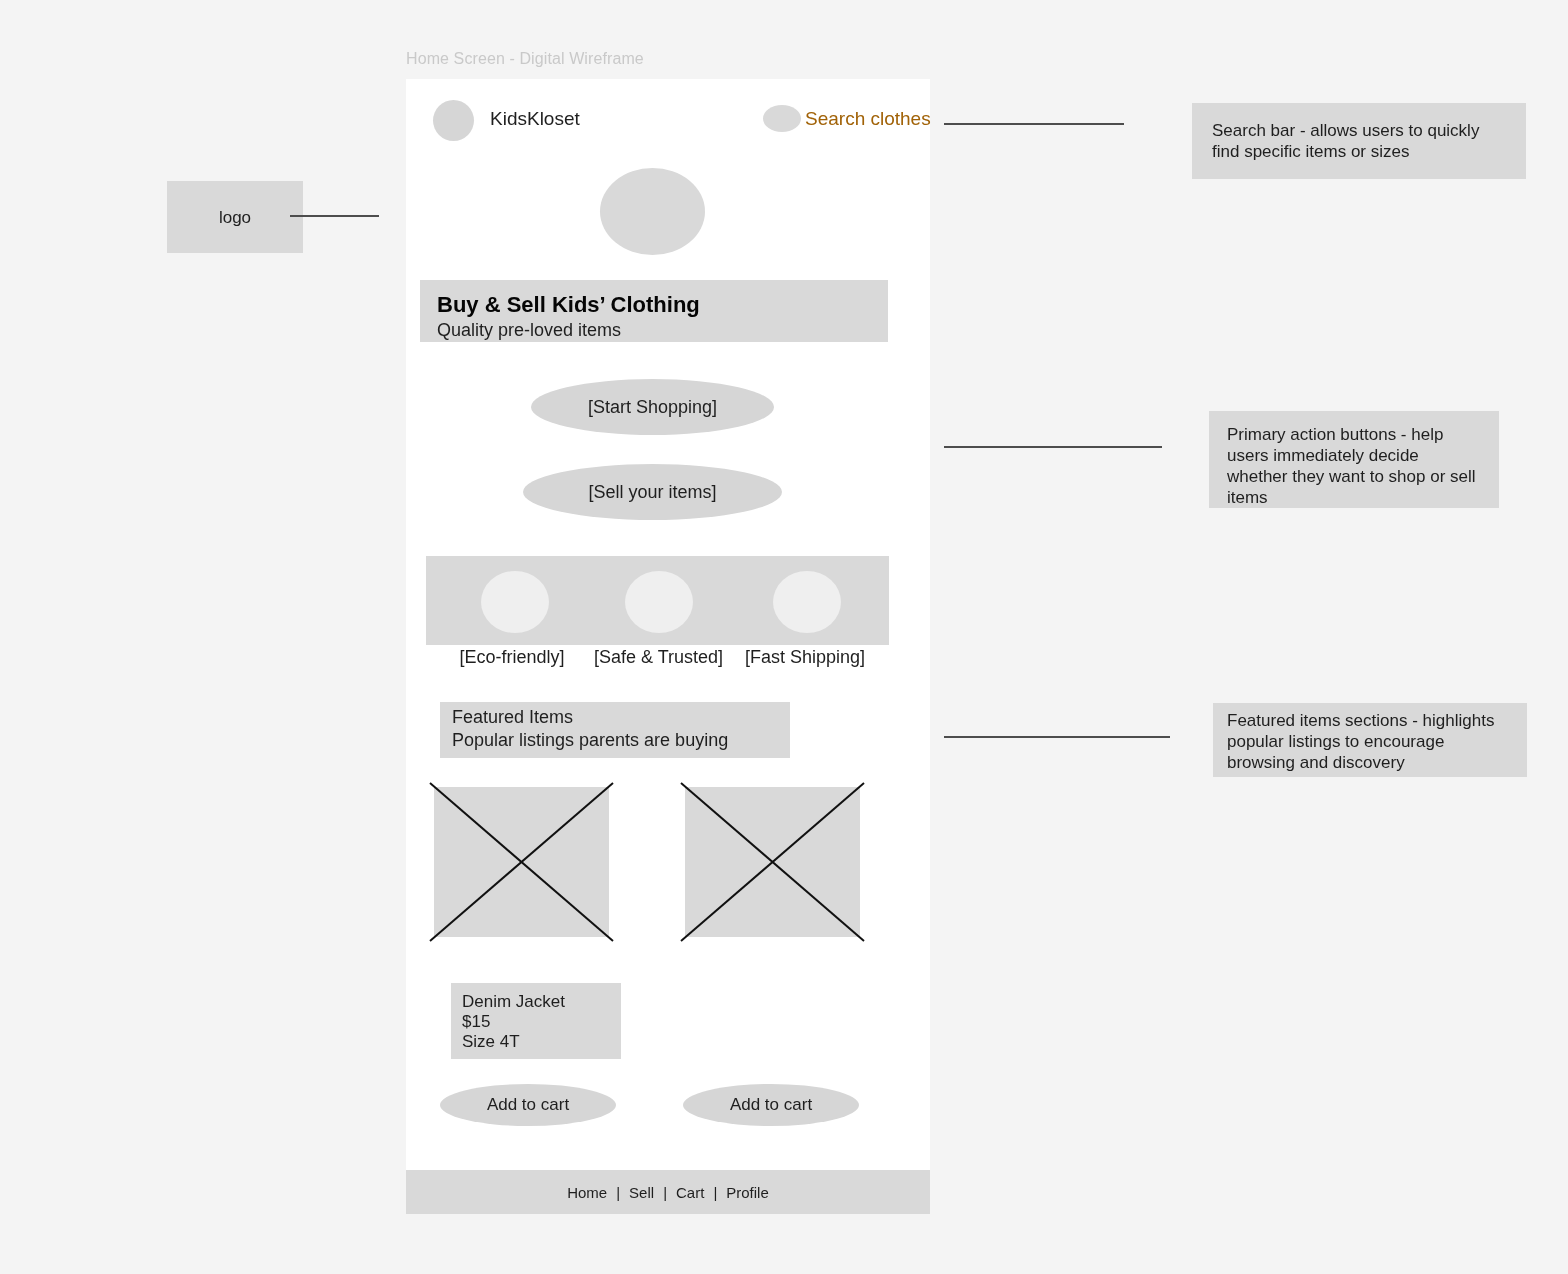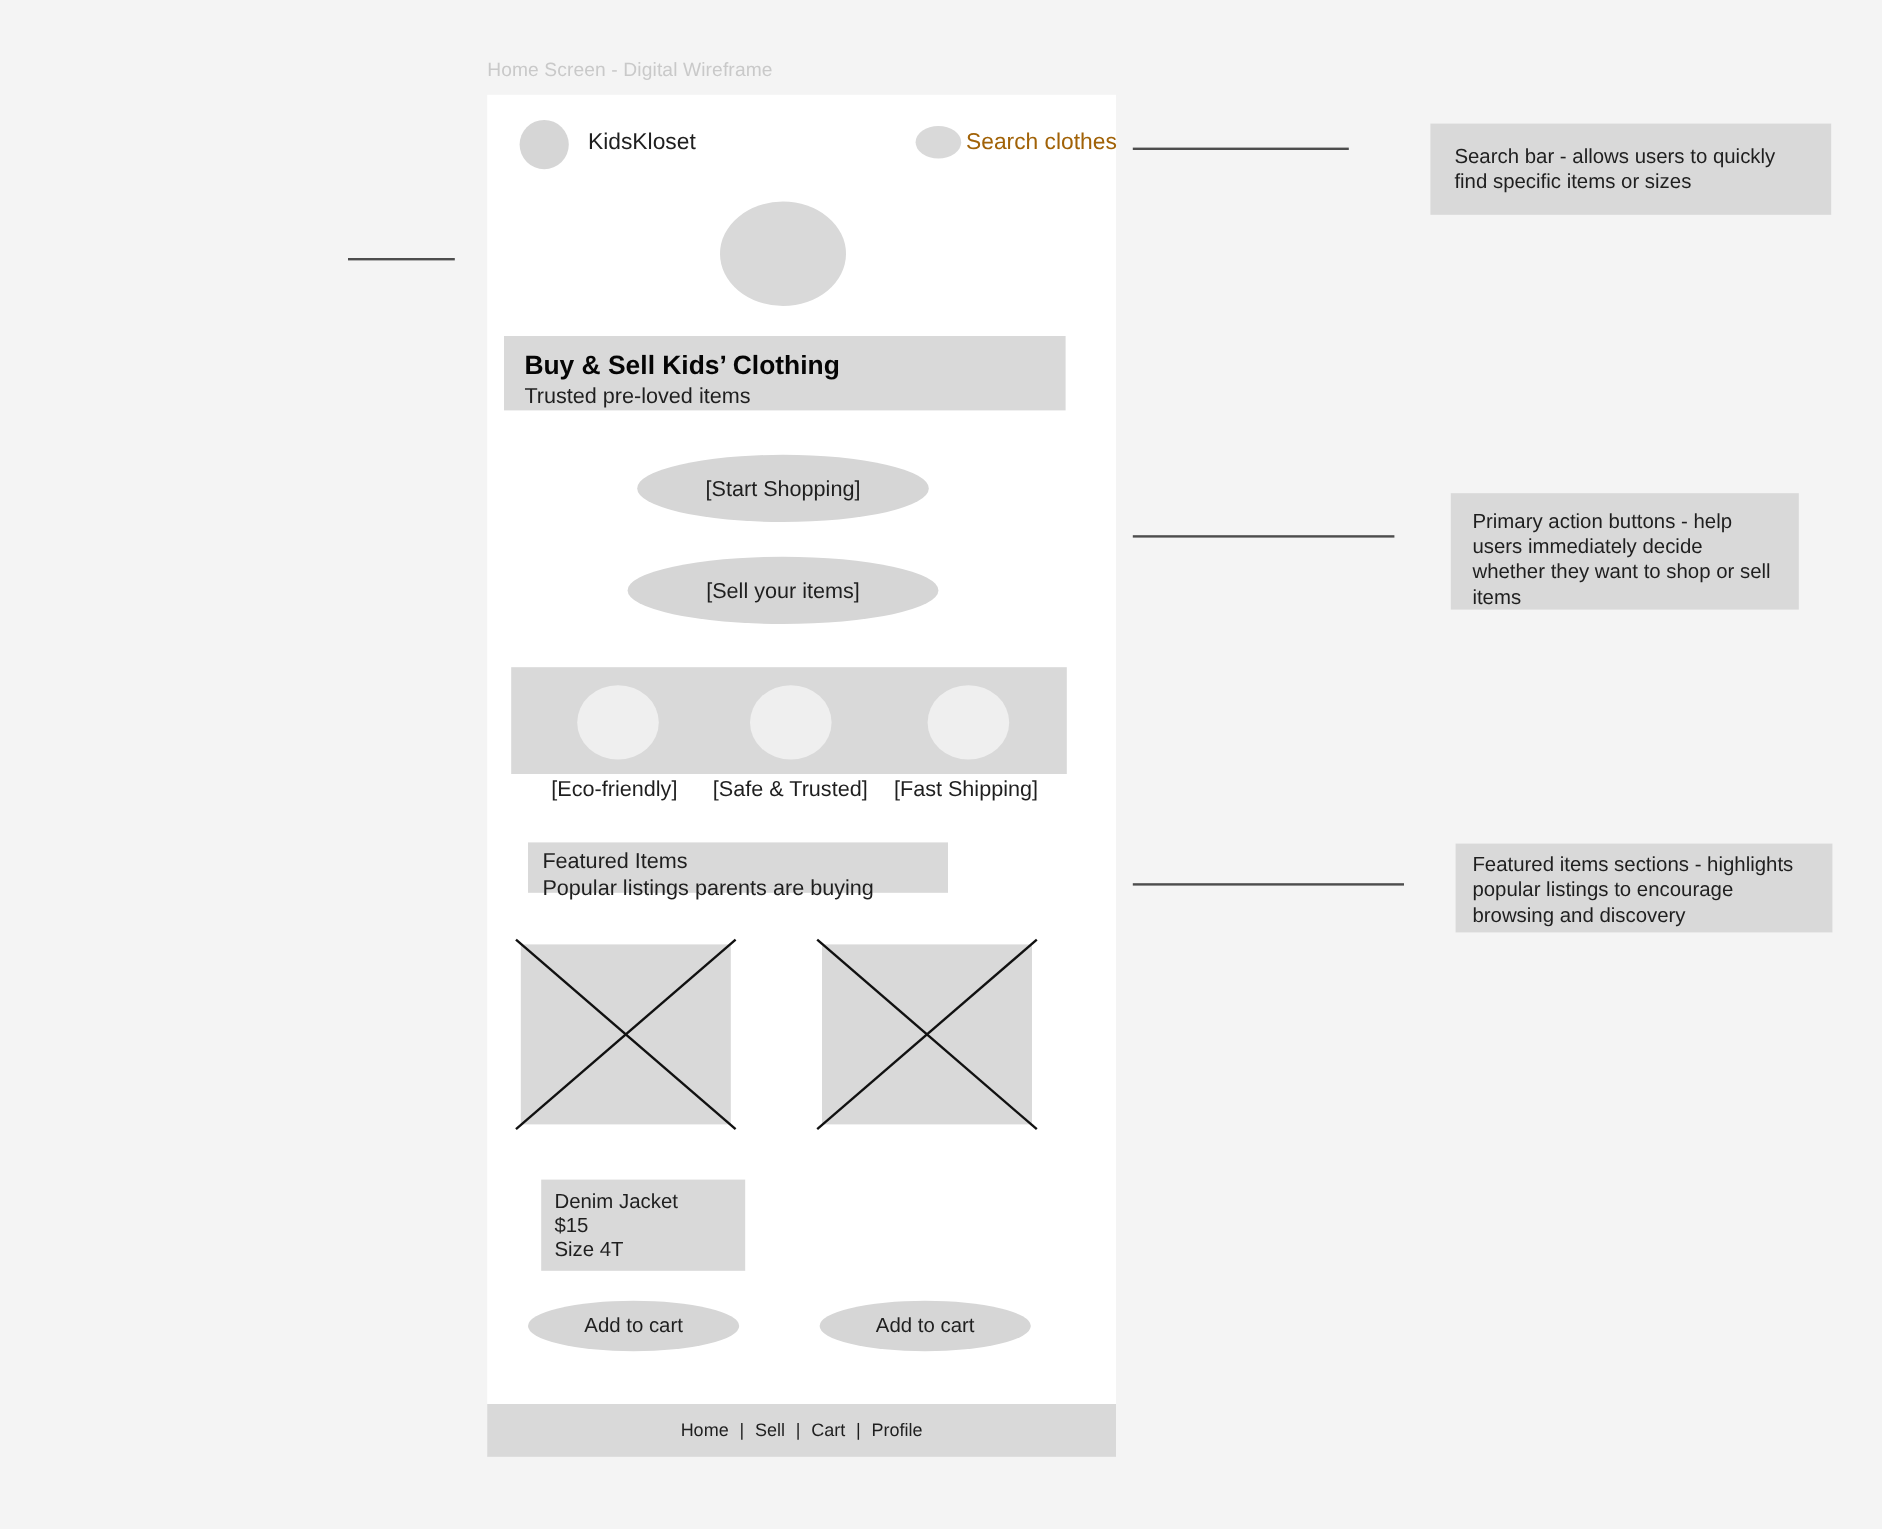--- a/index.html
+++ b/index.html
@@ -180,21 +180,21 @@
   .fl1 { left: 46px; width: 120px; }
   .fl2 { left: 188px; width: 128px; }
   .fl3 { left: 336px; width: 126px; }
 
   
   .featured-box {
     position: absolute;
     left: 34px;
     top: 623px;
     width: 350px;
-    height: 42px;
+    height: 56px;
     background: #d9d9d9;
     text-align: right;
   }
   .featured-line1 {
     position: absolute;
     left: 12px;
     top: 5px;
     font-size: 18px;
     color: #1f1f1f;
     white-space: nowrap;
@@ -348,21 +348,21 @@
       <div class="logo-circle"></div>
       <div class="brand-name">KidsKloset</div>
       <div class="search-pill"></div>
       <div class="search-label">Search clothes</div>
     </div>
 
     <div class="hero-circle"></div>
 
     <div class="hero-banner">
       <div class="hero-title">Buy &amp; Sell Kids’ Clothing</div>
-      <div class="hero-sub">Trusted pre-loved items</div>
+      <div class="hero-sub">Quality pre-loved items</div>
     </div>
 
     <div class="cta cta-shop">[Start Shopping]</div>
     <div class="cta cta-sell">[Sell your items]</div>
 
     <div class="feature-band">
       <div class="fcircle fc1"></div>
       <div class="fcircle fc2"></div>
       <div class="fcircle fc3"></div>
     </div>
@@ -402,20 +402,21 @@
       <span class="nav-sep">|</span>
       <span class="nav-item">Sell</span>
       <span class="nav-sep">|</span>
       <span class="nav-item">Cart</span>
       <span class="nav-sep">|</span>
       <span class="nav-item">Profile</span>
     </div>
 
   </div>
 
+  <div class="anno anno-logo">logo</div>
   <div class="leader leader-logo"></div>
 
   <div class="anno anno-search">Search bar - allows users to quickly find specific items or sizes</div>
   <div class="leader leader-search"></div>
 
   <div class="anno anno-primary">Primary action buttons - help users immediately decide whether they want to shop or sell items</div>
   <div class="leader leader-primary"></div>
 
   <div class="anno anno-featured">Featured items sections - highlights popular listings to encourage browsing and discovery</div>
   <div class="leader leader-featured"></div>

